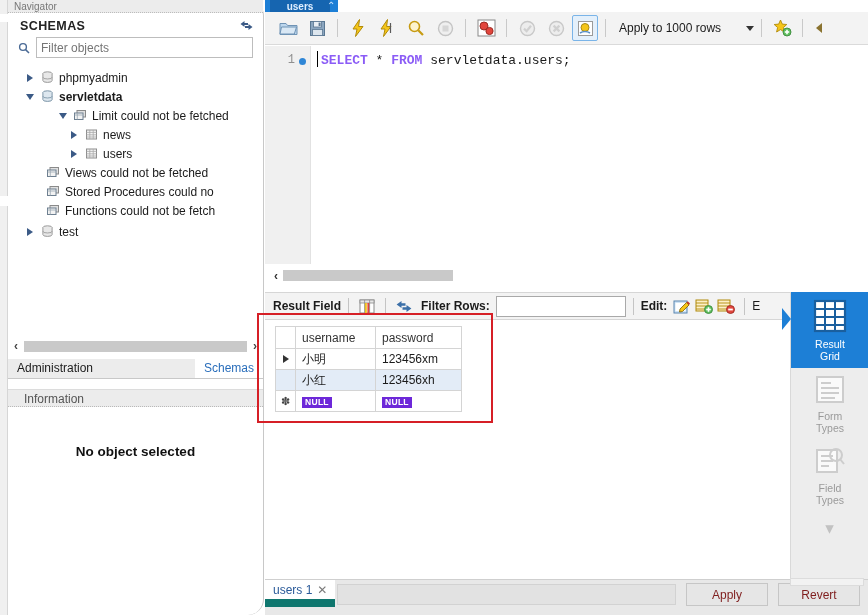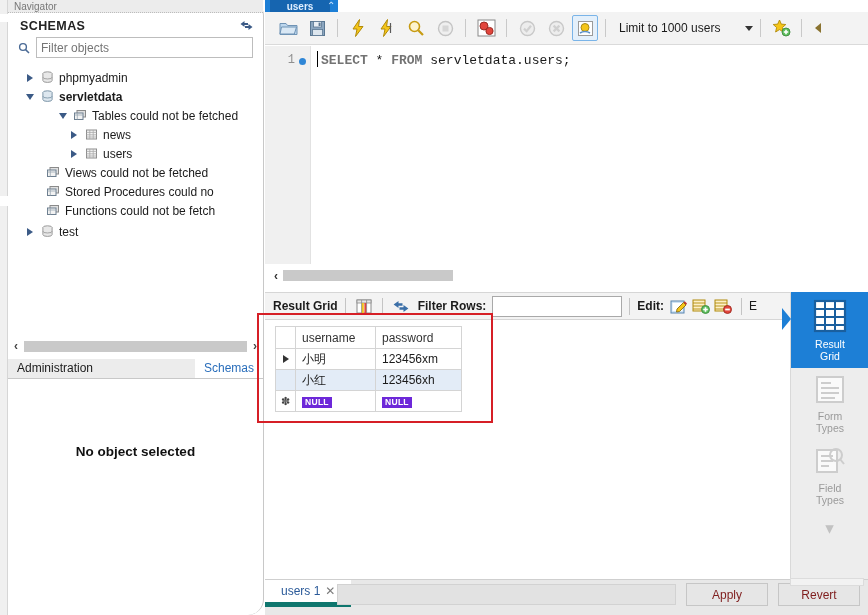--- a/index.html
+++ b/index.html
@@ -165,21 +165,21 @@
     border-radius: 50%; background: #2f86d6;
   }
   .codeline {
     position: absolute; left: 56px; top: 7px;
     font-family: "Liberation Mono", monospace; font-size: 13px; color: #1b1b1b;
     white-space: pre;
   }
   .caret-bar {
     position: absolute; left: 52px; top: 5px; width: 1px; height: 16px; background: #000;
   }
-  .kw { color: #737373; font-weight: bold; }
+  .kw { color: #8b5cf6; font-weight: bold; }
   .star { color: #1b1b1b; }
 
   
   .hscroll {
     position: absolute; left: 0; top: 266px; right: 0; height: 19px;
     background: #ffffff; display: flex; align-items: center; padding-left: 4px;
   }
   .hscroll .ch { width: 14px; text-align: center; font-size: 12px; color: #333; font-weight: bold; line-height: 1; }
   .hscroll .thumb { width: 170px; height: 11px; background: #c9c9c9; }
 
@@ -244,23 +244,23 @@
   .rs-chev {
     text-align: center; padding-top: 8px; color: #c2c2c2; font-size: 17px; line-height: 1;
   }
 
   
   .botbar {
     position: absolute; left: 0; right: 0; bottom: 0; height: 36px;
     background: #e8e8e8; border-top: 1px solid #cfcfcf;
   }
   .bot-tab {
-    position: absolute; left: 0; top: 0; height: 27px; padding: 0 16px;
+    position: absolute; left: 0; top: 0; height: 27px; padding: 0 8px;
     background: #ffffff; display: flex; align-items: center; gap: 5px;
-    border-bottom: 5px solid #0f766e;
+    border-bottom: 8px solid #0f766e;
   }
   .bot-tab-label { font-size: 12px; color: #2a5a99; }
   .bot-x { font-size: 12px; color: #7a7a7a; }
   .bot-field {
     position: absolute; left: 72px; top: 4px; right: 192px; height: 21px;
     background: #e2e2e2; border: 1px solid #d2d2d2;
   }
   .bot-btn {
     position: absolute; top: 3px; height: 23px; width: 82px;
     background: #e6e6e6; border: 1px solid #c6c6c6;
@@ -349,21 +349,21 @@
             <i class="arrow-d"></i>
           </span>
         <span class="ticon">
           <svg width="14" height="13" viewBox="0 0 14 13">
             <rect x="4" y="1.5" width="8.5" height="6.5" fill="#e0e0e0" stroke="#8a8a8a" stroke-width="1"></rect>
             <rect x="1.5" y="4" width="8.5" height="6.5" fill="#f2f2f2" stroke="#6d7f90" stroke-width="1"></rect>
             <line x1="1.5" y1="6" x2="10" y2="6" stroke="#9aa7b3" stroke-width="0.8"></line>
             <line x1="4.3" y1="4" x2="4.3" y2="10.5" stroke="#9aa7b3" stroke-width="0.8"></line>
           </svg>
         </span>
-        <span class="tlabel">Tables could not be fetched</span>
+        <span class="tlabel">Limit could not be fetched</span>
       </div>
 
       <div class="tnode ind3">
         <span class="tw">
             <i class="arrow-r"></i>
           </span>
         <span class="ticon">
           <svg width="13" height="13" viewBox="0 0 13 13">
             <rect x="1.5" y="2" width="10" height="9" fill="#f4f4f4" stroke="#8d8d8d" stroke-width="1"></rect>
             <line x1="1.5" y1="4.4" x2="11.5" y2="4.4" stroke="#a9a9a9" stroke-width="0.8"></line>
@@ -448,20 +448,23 @@
       <div class="ch">‹</div>
       <div class="track"></div>
       <div class="ch">›</div>
     </div>
 
     <div class="side-tabs">
       <div class="side-tab">Administration</div>
       <div class="side-tab active">Schemas</div>
     </div>
 
+    <div class="info-bar">
+      <span class="lbl">Information</span>
+    </div>
 
     <div class="no-object">No object selected</div>
   </div>
 
   <div class="main">
 
     <div class="tabstrip">
       <div class="doc-tab">users</div>
       <div class="tab-chev">⌃</div>
       <div class="restbar"></div>
@@ -544,21 +547,21 @@
       <div class="tb-btn framed">
         <svg width="17" height="17" viewBox="0 0 17 17">
           <rect x="1.5" y="1.5" width="14" height="14" fill="#ffffff" stroke="#9a9a9a" stroke-width="1"></rect>
           <circle cx="8" cy="7.5" r="4" fill="#f5c518" stroke="#a88a14" stroke-width="1"></circle>
           <path d="M3 13 q5 -3 10 0" fill="none" stroke="#5b8fc7" stroke-width="1.6"></path>
         </svg>
       </div>
 
       <div class="tb-sep"></div>
 
-      <div class="tb-limit">Limit to 1000 users</div>
+      <div class="tb-limit">Apply to 1000 rows</div>
       <div class="tb-caret"></div>
 
       <div class="tb-sep"></div>
 
       <div class="tb-btn">
         <svg width="19" height="18" viewBox="0 0 19 18">
           <path d="M7.5 1 L9.3 5.1 L13.8 5.5 L10.4 8.5 L11.4 13 L7.5 10.6 L3.6 13 L4.6 8.5 L1.2 5.5 L5.7 5.1 Z" fill="#f5c518" stroke="#b08a0a" stroke-width="0.9"></path>
           <circle cx="14" cy="13" r="4" fill="#5fbf5f" stroke="#3d8b3d" stroke-width="0.9"></circle>
           <line x1="14" y1="10.8" x2="14" y2="15.2" stroke="#ffffff" stroke-width="1.6"></line>
           <line x1="11.8" y1="13" x2="16.2" y2="13" stroke="#ffffff" stroke-width="1.6"></line>
@@ -576,21 +579,21 @@
       <div class="caret-bar"></div>
       <div class="codeline"><span class="kw">SELECT</span><span class="star"> * </span><span class="kw">FROM</span><span> servletdata.users;</span></div>
     </div>
 
     <div class="hscroll">
       <div class="ch">‹</div>
       <div class="thumb"></div>
     </div>
 
     <div class="restool">
-      <div class="rt-label">Result Grid</div>
+      <div class="rt-label">Result Field</div>
       <div class="rt-sep"></div>
       <div class="rt-ic">
         <svg width="16" height="15" viewBox="0 0 16 15">
           <rect x="1" y="1" width="14" height="13" fill="#ffffff" stroke="#8a8a8a" stroke-width="1"></rect>
           <rect x="1" y="1" width="14" height="3" fill="#e8e8e8" stroke="#8a8a8a" stroke-width="0.8"></rect>
           <rect x="5.6" y="4" width="2.2" height="10" fill="#f5c518"></rect>
           <rect x="8.4" y="4" width="2.2" height="10" fill="#e2453c"></rect>
           <line x1="5.6" y1="1" x2="5.6" y2="14" stroke="#8a8a8a" stroke-width="0.8"></line>
           <line x1="10.6" y1="1" x2="10.6" y2="14" stroke="#8a8a8a" stroke-width="0.8"></line>
         </svg>

